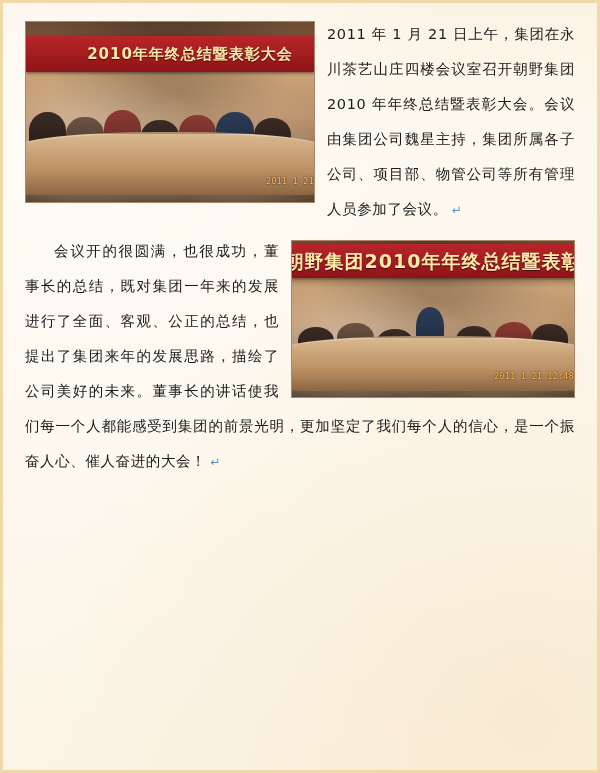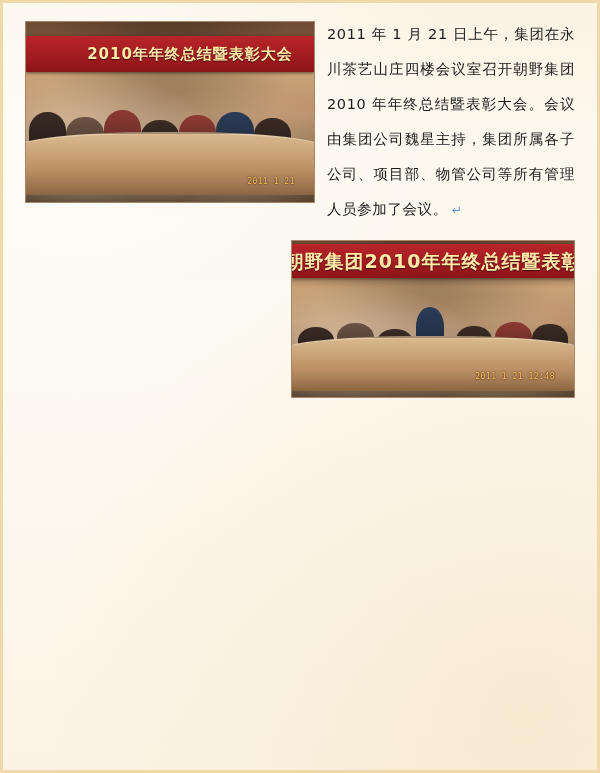--- a/index.html
+++ b/index.html
@@ -139,21 +139,21 @@
     width: 13%;
     height: 70%;
     background: linear-gradient(to bottom, #3a2b24 0%, #2a1f1a 55%, #1d1512 100%);
     border-radius: 48% 48% 18% 18% / 32% 32% 10% 10%;
   }
   .person.light { background: linear-gradient(to bottom, #6b5244, #3c2d25); }
   .person.red   { background: linear-gradient(to bottom, #8c3b33, #4b1f1b); }
   .person.blue  { background: linear-gradient(to bottom, #2c3c58, #18212f); }
   .stamp {
     position: absolute;
-    right: 19px;
+    right: 0;
     bottom: 3px;
     color: #ffbb55;
     font-size: 8px;
     font-family: "DejaVu Sans Mono", monospace;
     text-shadow: 0 0 2px rgba(0,0,0,0.9);
     letter-spacing: 0.5px;
   }
   .clear { clear: both; }
 </style>
 </head>
@@ -198,18 +198,21 @@
         <div class="person" style="left:30%; height:56%;"></div>
         <div class="person blue" style="left:44%; height:86%; width:10%;"></div>
         <div class="person" style="left:58%; height:60%;"></div>
         <div class="person red" style="left:72%; height:66%;"></div>
         <div class="person" style="left:85%; height:62%;"></div>
       </div>
       <div class="table-row"></div>
       <div class="stamp">2011 1 21  12:48</div>
     </div>
 
+    <p class="para">
+      <span>会议开的很圆满，也很成功，董事长的总结，既对集团一年来的发展进行了全面、客观、公正的总结，也提出了集团来年的发展思路，描绘了公司美好的未来。董事长的讲话使我们每一个人都能感受到集团的前景光明，更加坚定了我们每个人的信心，是一个振奋人心、催人奋进的大会！</span><span class="eol">↵</span>
+    </p>
 
     <div class="clear"></div>
 
 
   </div>
 </div>
 
 </body></html>

